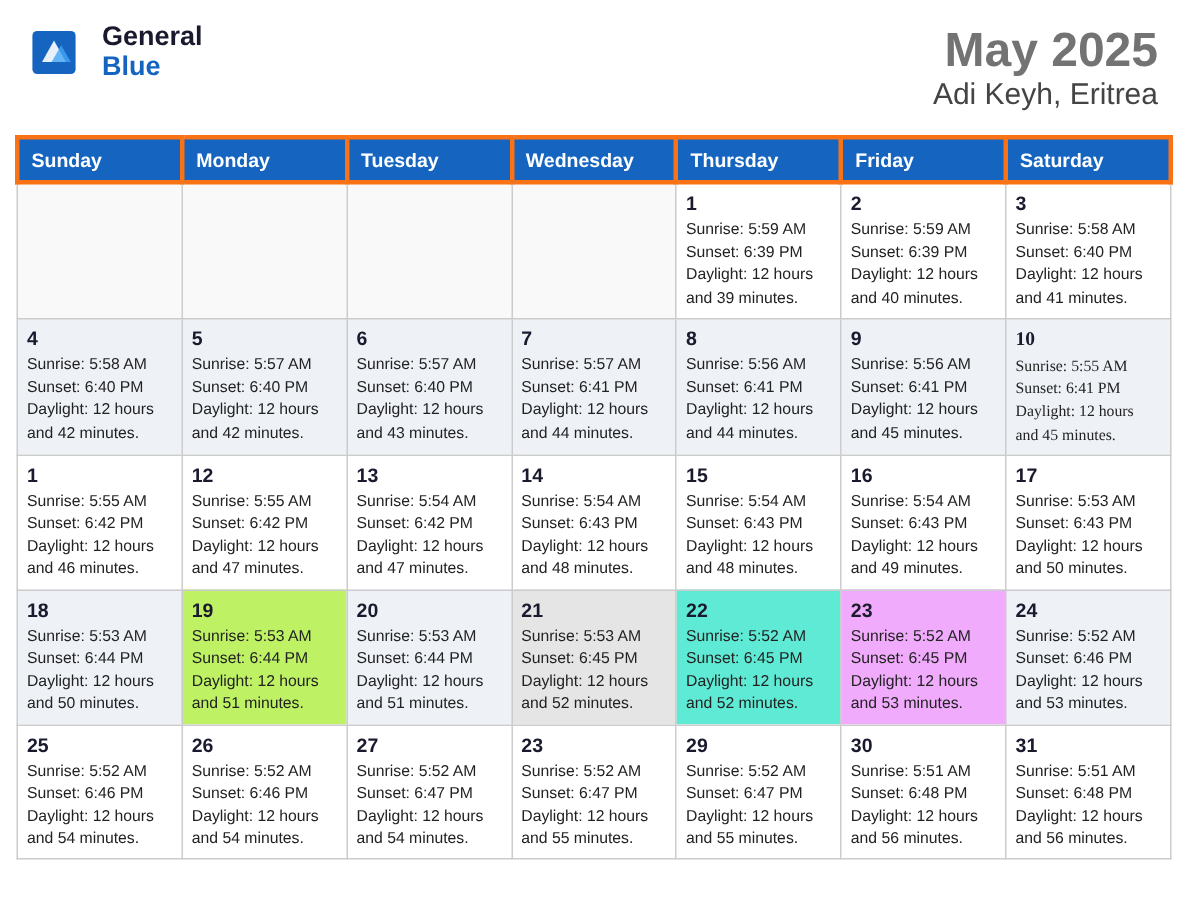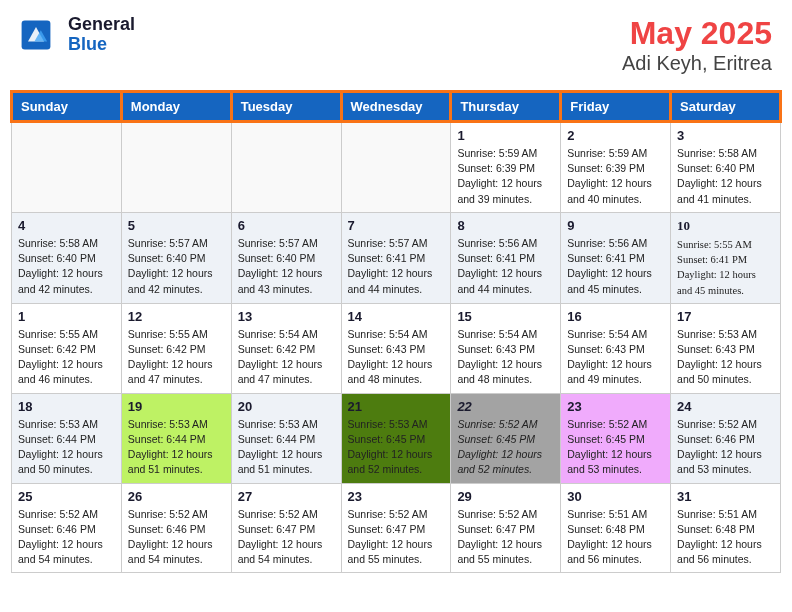--- a/index.html
+++ b/index.html
@@ -31,21 +31,21 @@
     .logo-icon {
       width: 32px;
       height: 32px;
     }
     .title-block {
       text-align: right;
     }
     .month-year {
       font-size: 32px;
       font-weight: bold;
-      color: #ef4444;
+      color: #737373;
     }
     .location {
       font-size: 20px;
       color: #444;
     }
     .calendar {
       width: 100%;
       border-collapse: collapse;
     }
     .calendar th {
@@ -260,28 +260,28 @@
 Daylight: 12 hours
 and 51 minutes.</div>
         </td>
         <td style="background: rgb(238, 242, 247);">
           <div class="day-number">20</div>
           <div class="day-info" style="white-space: pre-line;">Sunrise: 5:53 AM
 Sunset: 6:44 PM
 Daylight: 12 hours
 and 51 minutes.</div>
         </td>
-        <td style="background: #4d7c0f;">
+        <td style="background: #e5e5e5;">
           <div class="day-number">21</div>
           <div class="day-info" style="white-space: pre-line;">Sunrise: 5:53 AM
 Sunset: 6:45 PM
 Daylight: 12 hours
 and 52 minutes.</div>
         </td>
-        <td style="background: #a3a3a3; font-style: italic;">
+        <td style="background: #5eead4;">
           <div class="day-number">22</div>
           <div class="day-info" style="white-space: pre-line;">Sunrise: 5:52 AM
 Sunset: 6:45 PM
 Daylight: 12 hours
 and 52 minutes.</div>
         </td>
         <td style="background: #f0abfc;">
           <div class="day-number">23</div>
           <div class="day-info" style="white-space: pre-line;">Sunrise: 5:52 AM
 Sunset: 6:45 PM

